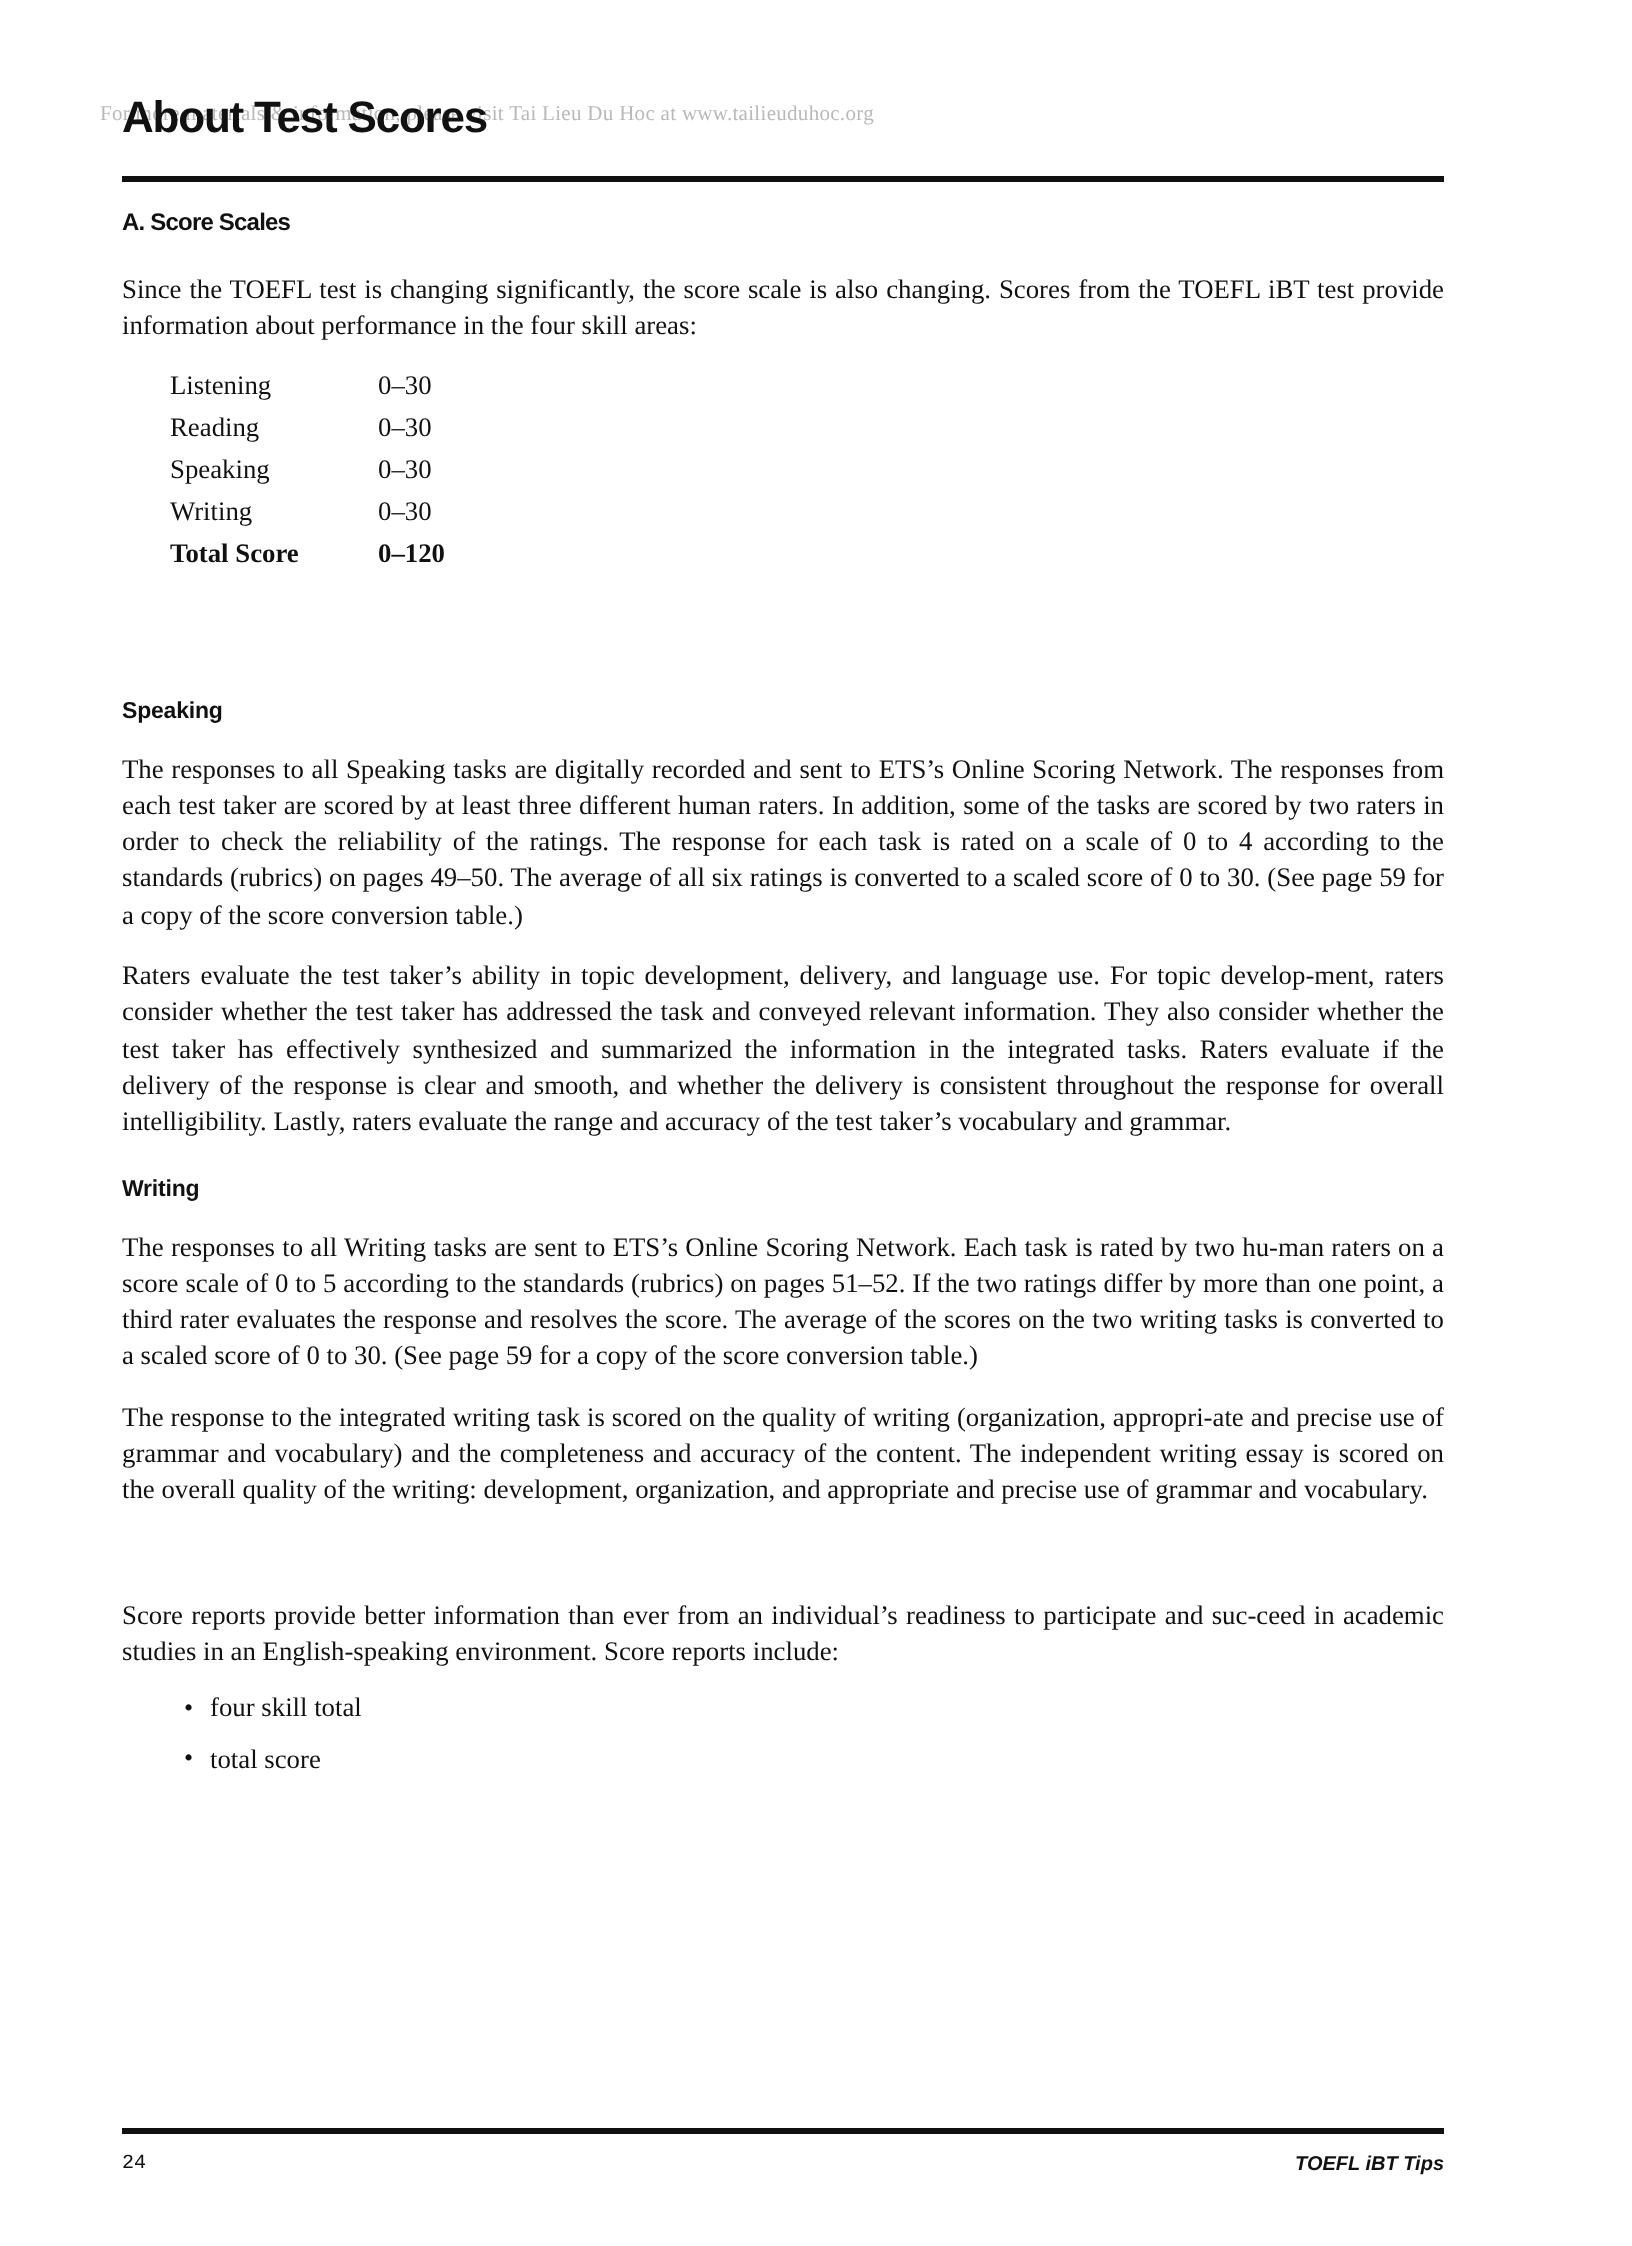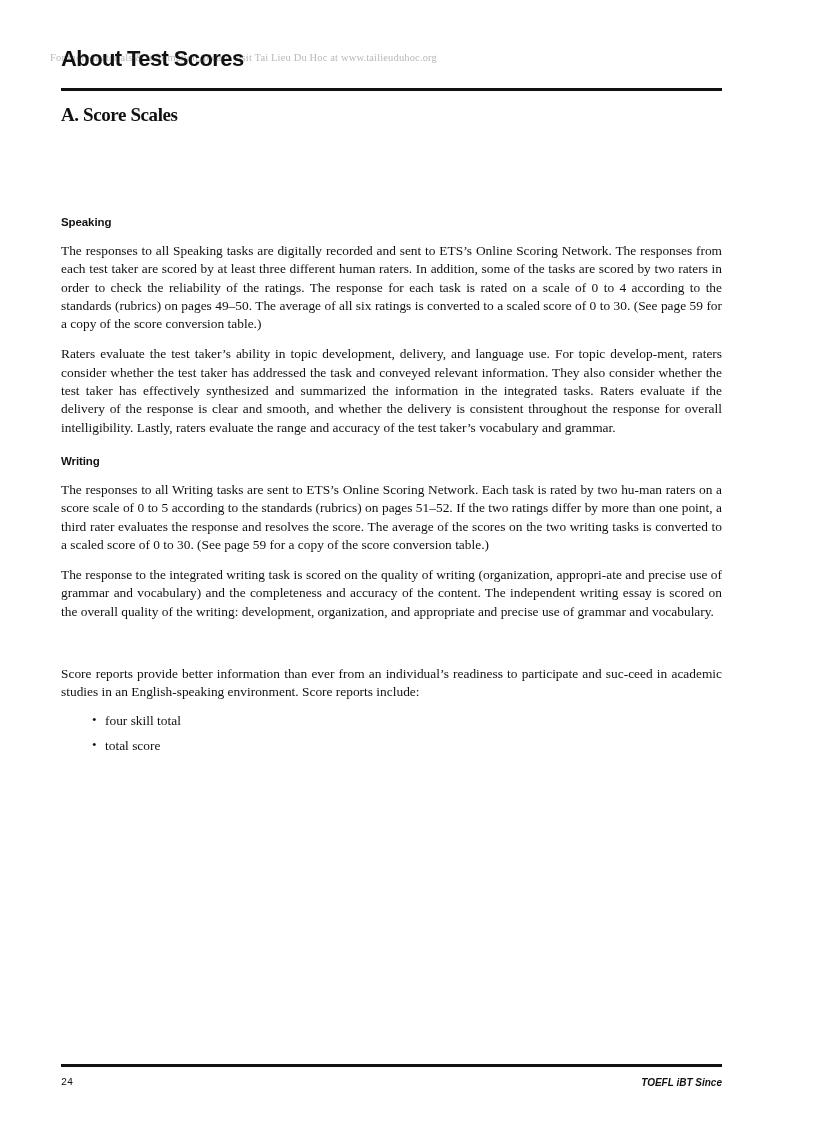--- a/index.html
+++ b/index.html
@@ -62,23 +62,23 @@
   
   .content {
     position: absolute;
     left: 61px;
     top: 104px;
     width: 661px;
     z-index: 2;
   }
 
   h2.section-head {
-    font-family: Liberation Serif, serif;
-    font-weight: bold;
-    font-size: 19px;
+    font-family: Liberation Sans, sans-serif;
+    font-weight: bold;
+    font-size: 12px;
     letter-spacing: -0.4px;
     color: #111111;
     margin: 0;
     padding: 0;
   }
 
   h3.sub-head {
     font-family: "Liberation Sans", sans-serif;
     font-weight: bold;
     font-size: 11.5px;
@@ -182,22 +182,47 @@
 
   <div class="watermark">For more materials &amp; information, please visit Tai Lieu Du Hoc at www.tailieuduhoc.org</div>
 
   <div class="doc-title">About Test Scores</div>
   <div class="header-rule"></div>
 
   <div class="content">
 
     <h2 class="section-head">A. Score Scales</h2>
     <div class="sp-18"></div>
-    <div class="sp-12"></div>
-
+    <p class="body">Since the TOEFL test is changing significantly, the score scale is also changing. Scores from the TOEFL iBT test provide information about performance in the four skill areas:</p>
+    <div class="sp-12"></div>
+
+    <table class="score-table">
+      <tbody>
+        <tr>
+          <td class="label">Listening</td>
+          <td class="value">0–30</td>
+        </tr>
+        <tr>
+          <td class="label">Reading</td>
+          <td class="value">0–30</td>
+        </tr>
+        <tr>
+          <td class="label">Speaking</td>
+          <td class="value">0–30</td>
+        </tr>
+        <tr>
+          <td class="label">Writing</td>
+          <td class="value">0–30</td>
+        </tr>
+        <tr class="total">
+          <td class="label">Total Score</td>
+          <td class="value">0–120</td>
+        </tr>
+      </tbody>
+    </table>
 
     <div class="sp-12"></div>
 
     <div class="sp-26"></div>
     <div class="sp-22"></div>
     <h3 class="sub-head">Speaking</h3>
     <div class="sp-14"></div>
     <p class="body">The responses to all Speaking tasks are digitally recorded and sent to ETS’s Online Scoring Network. The responses from each test taker are scored by at least three different human raters. In addition, some of the tasks are scored by two raters in order to check the reliability of the ratings. The response for each task is rated on a scale of 0 to 4 according to the standards (rubrics) on pages 49–50. The average of all six ratings is converted to a scaled score of 0 to 30. (See page 59 for a copy of the score conversion table.)</p>
     <div class="sp-12"></div>
     <p class="body">Raters evaluate the test taker’s ability in topic development, delivery, and language use. For topic develop-ment, raters consider whether the test taker has addressed the task and conveyed relevant information. They also consider whether the test taker has effectively synthesized and summarized the information in the integrated tasks. Raters evaluate if the delivery of the response is clear and smooth, and whether the delivery is consistent throughout the response for overall intelligibility. Lastly, raters evaluate the range and accuracy of the test taker’s vocabulary and grammar.</p>
@@ -220,15 +245,15 @@
       <li>
         <span class="dot">•</span>
         <span>total score</span>
       </li>
     </ul>
 
   </div>
 
   <div class="footer-rule"></div>
   <div class="footer-left">24</div>
-  <div class="footer-right">TOEFL iBT Since</div>
+  <div class="footer-right">TOEFL iBT Tips</div>
 
 </div>
 
 </body></html>

